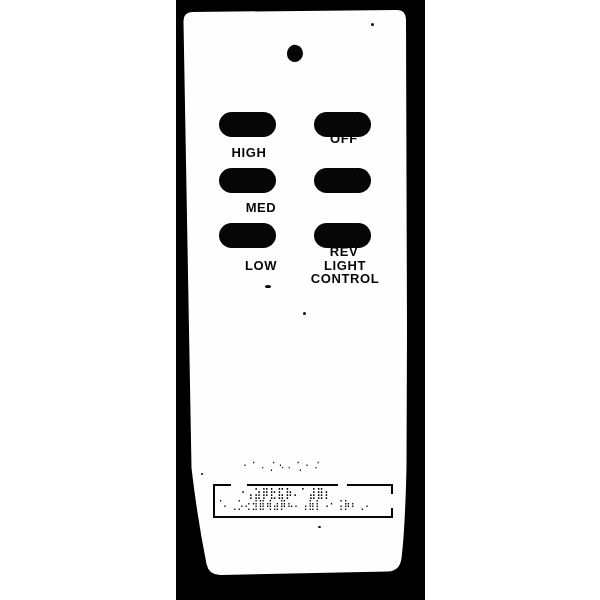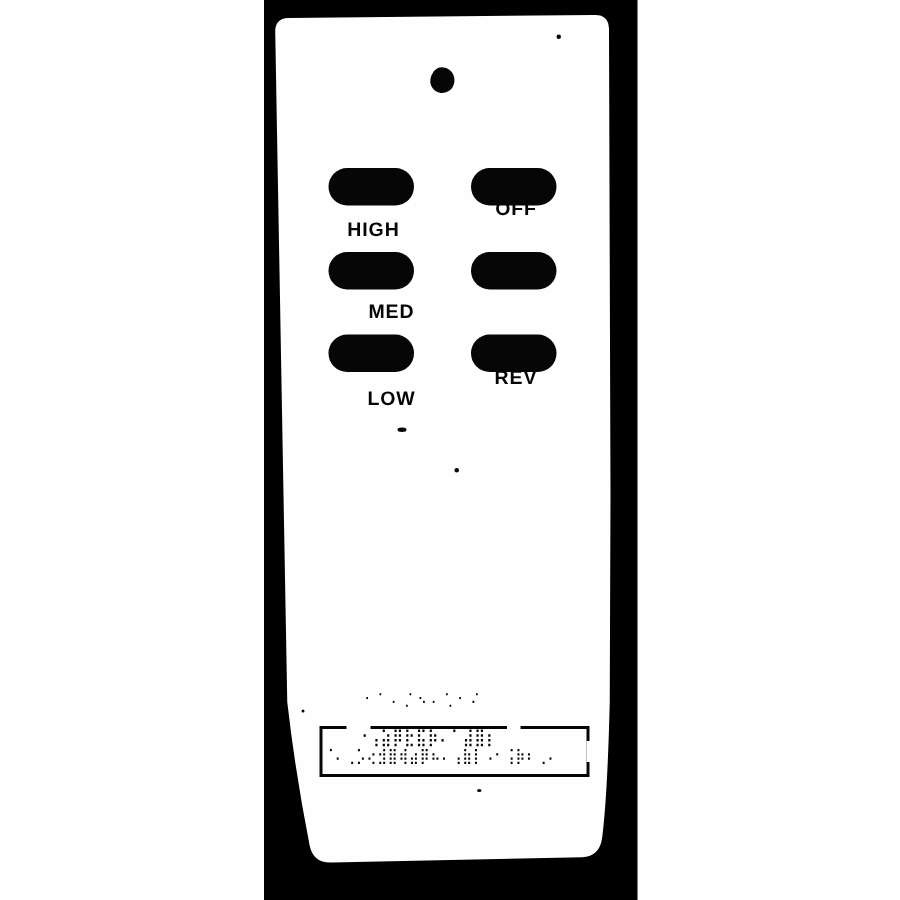--- a/index.html
+++ b/index.html
@@ -115,20 +115,24 @@
   <div class="btn col1 row2"></div>
   <div class="btn col2 row2"></div>
   <div class="btn col1 row3"></div>
   <div class="btn col2 row3"></div>
 
   <div class="btn-label lbl-high">HIGH</div>
   <div class="btn-label lbl-off">OFF</div>
   <div class="btn-label lbl-med">MED</div>
   <div class="btn-label lbl-rev">REV</div>
   <div class="btn-label lbl-low">LOW</div>
+  <div class="btn-label lbl-light">
+    <span>LIGHT</span><br>
+    <span>CONTROL</span>
+  </div>
 
   <div class="plate"></div>
   <div class="gap" style="left:231px; top:483px; width:16px; height:4px;"></div>
   <div class="gap" style="left:338px; top:483px; width:9px; height:4px;"></div>
   <div class="gap" style="left:391px; top:494px; width:4px; height:14px;"></div>
 
   <div class="noise noise-above">⠂⠁⠄⡈⠢⠄⢁⠂⠌</div>
   <div class="noise noise-l1">⠐⢠⣵⡿⣗⣯⡷⠄⠁⣼⣿⡆</div>
   <div class="noise noise-l2">⠈⠄⢀⡡⢔⣺⣿⢾⣴⡿⠦⠄⢠⣷⡇⠠⠂⢨⡷⠆⢀⠄</div>
 

